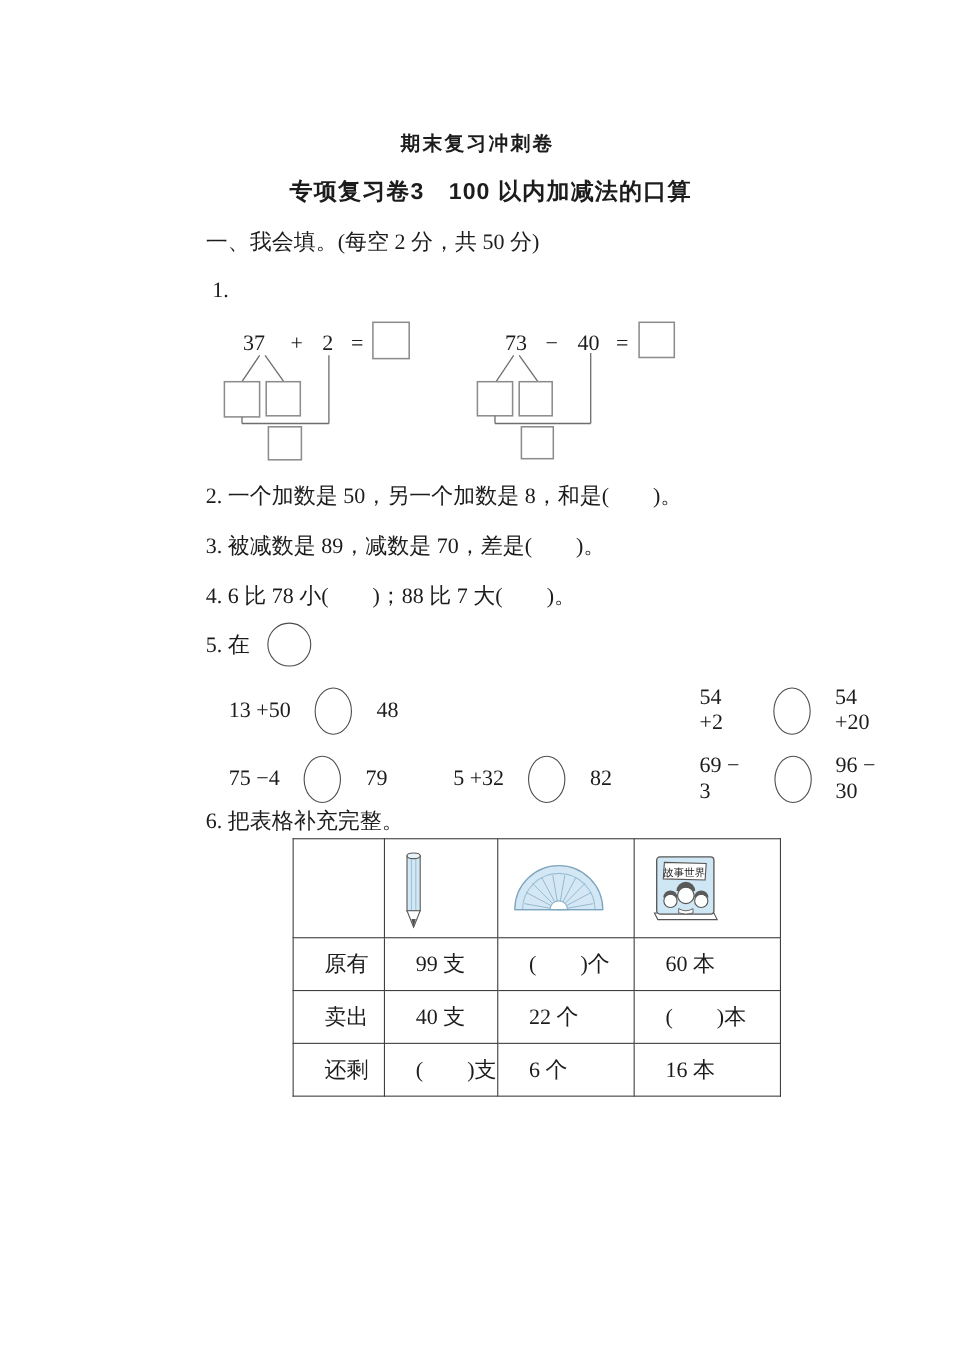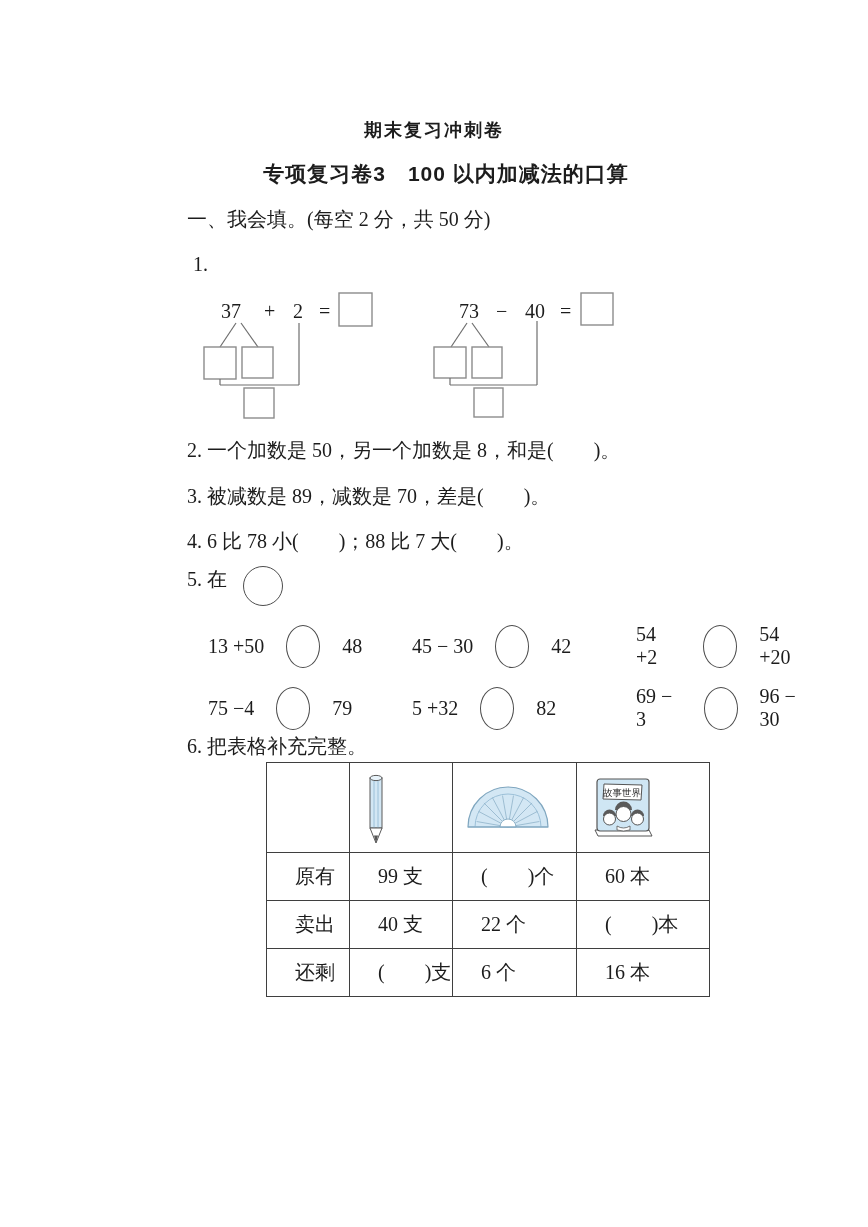--- a/index.html
+++ b/index.html
@@ -18,21 +18,21 @@
     font-family:"Liberation Sans","DejaVu Sans",sans-serif;
     font-weight:700;font-size:21px;letter-spacing:1px;padding-left:12px;
   }
   .section-heading{position:absolute;left:133px;top:206px;font-size:20px;}
   .q-label{position:absolute;font-size:20px;}
   .q-text{position:absolute;left:133px;font-size:20px;white-space:pre-wrap;}
   .diagram{position:absolute;top:285px;}
   .diagram text{font-family:"Liberation Serif","DejaVu Serif",serif;font-size:20px;fill:#1c1c1c;}
   .diagram rect{fill:none;stroke:#8c8c8c;stroke-width:1.4;}
   .diagram line{stroke:#6e6e6e;stroke-width:1.2;}
-  .q5-row{position:absolute;left:133px;top:566px;display:flex;align-items:flex-start;font-size:20px;}
+  .q5-row{position:absolute;left:133px;top:566px;display:flex;align-items:center;font-size:20px;}
   .blank-circle{
     display:inline-block;width:38px;height:38px;border:1.3px solid #4d4d4d;
     border-radius:50%;margin:0 16px;background:#fff;flex:0 0 auto;
   }
   .cmp-item{position:absolute;display:flex;align-items:center;gap:22px;height:48px;font-size:20px;}
   .cmp-circle{
     display:inline-block;width:32px;height:41px;border:1.3px solid #4d4d4d;
     border-radius:50%;background:#fff;flex:0 0 auto;
   }
   .q6-table{
@@ -94,25 +94,20 @@
 
   <div class="q5-row">
     <span>5. 在</span>
     <span class="blank-circle"></span>
   </div>
 
   <div class="cmp-item" style="left:154px;top:622px;">
     <span>13 +50</span>
     <span class="cmp-circle"></span>
     <span>48</span>
-  </div>
-  <div class="cmp-item" style="left:358px;top:622px;">
-    <span>45 − 30</span>
-    <span class="cmp-circle"></span>
-    <span>42</span>
   </div>
   <div class="cmp-item" style="left:582px;top:622px;">
     <span>54 +2</span>
     <span class="cmp-circle"></span>
     <span>54 +20</span>
   </div>
   <div class="cmp-item" style="left:154px;top:684px;">
     <span>75 −4</span>
     <span class="cmp-circle"></span>
     <span>79</span>

